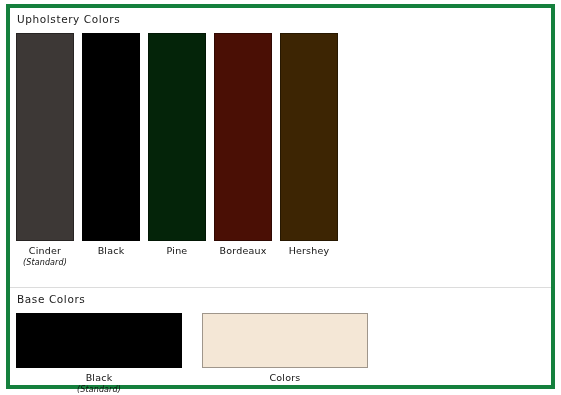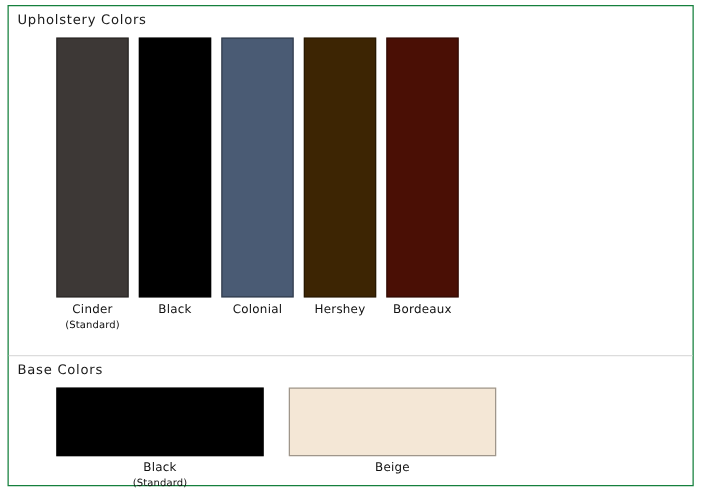--- a/index.html
+++ b/index.html
@@ -14,21 +14,21 @@
     overflow: hidden;
   }
 
   #panel {
     position: absolute;
     left: 6px;
     top: 4px;
     width: 549px;
     height: 385px;
     box-sizing: border-box;
-    border: 1px solid #15803d;
+    border: 4px solid #15803d;
     background: #ffffff;
   }
 
   .section {
     position: relative;
   }
 
   .section-divider {
     position: absolute;
     left: 0;
@@ -44,21 +44,20 @@
     padding-left: 7px;
     white-space: nowrap;
   }
 
   #upholstery-title { position: absolute; left: 0; top: 5px; }
   #base-title      { position: absolute; left: 0; top: 285px; }
 
   .swatch-row {
     position: absolute;
     display: flex;
-    margin-left: 32px;
   }
 
   #upholstery-row {
     left: 6px;
     top: 25px;
     gap: 8px;
   }
 
   #base-row {
     left: 6px;
@@ -98,20 +97,21 @@
     white-space: nowrap;
   }
 
   .swatch-sublabel {
     font-size: 8px;
     color: #111111;
     text-align: center;
     line-height: 11px;
     letter-spacing: 0.1px;
     white-space: nowrap;
+    font-style: italic;
   }
 
   .swatch-sublabel:empty { display: none; }
 </style>
 </head>
 <body>
 
 <div id="panel">
 
   <div class="section">
@@ -120,44 +120,44 @@
         <div class="swatch-cell">
           <div class="swatch-chip" title="Cinder" style="background: rgb(61, 56, 54);"></div>
           <div class="swatch-label">Cinder</div>
           <div class="swatch-sublabel">(Standard)</div>
         </div>
         <div class="swatch-cell">
           <div class="swatch-chip" title="Black" style="background: rgb(0, 0, 0);"></div>
           <div class="swatch-label">Black</div>
         </div>
         <div class="swatch-cell">
-          <div class="swatch-chip" title="Colonial" style="background: rgb(74, 91, 116);"></div>
-          <div class="swatch-label">Colonial</div>
+          <div class="swatch-chip" title="Pine" style="background: rgb(4, 36, 9);"></div>
+          <div class="swatch-label">Pine</div>
+        </div>
+        <div class="swatch-cell">
+          <div class="swatch-chip" title="Bordeaux" style="background: rgb(74, 15, 5);"></div>
+          <div class="swatch-label">Bordeaux</div>
         </div>
         <div class="swatch-cell">
           <div class="swatch-chip" title="Hershey" style="background: rgb(61, 37, 3);"></div>
           <div class="swatch-label">Hershey</div>
-        </div>
-        <div class="swatch-cell">
-          <div class="swatch-chip" title="Bordeaux" style="background: rgb(74, 15, 5);"></div>
-          <div class="swatch-label">Bordeaux</div>
         </div>
       </div>
   </div>
 
   <div class="section-divider" style="top:279px;"></div>
 
   <div class="section">
     <div class="section-title" id="base-title">Base Colors</div>
     <div class="swatch-row" id="base-row">
         <div class="swatch-cell">
           <div class="swatch-chip" title="Black" style="background: rgb(0, 0, 0);"></div>
           <div class="swatch-label">Black</div>
           <div class="swatch-sublabel">(Standard)</div>
         </div>
         <div class="swatch-cell">
           <div class="swatch-chip" title="Beige" style="background: rgb(244, 231, 214);"></div>
-          <div class="swatch-label">Beige</div>
+          <div class="swatch-label">Colors</div>
         </div>
       </div>
   </div>
 
 </div>
 
 </body></html>

